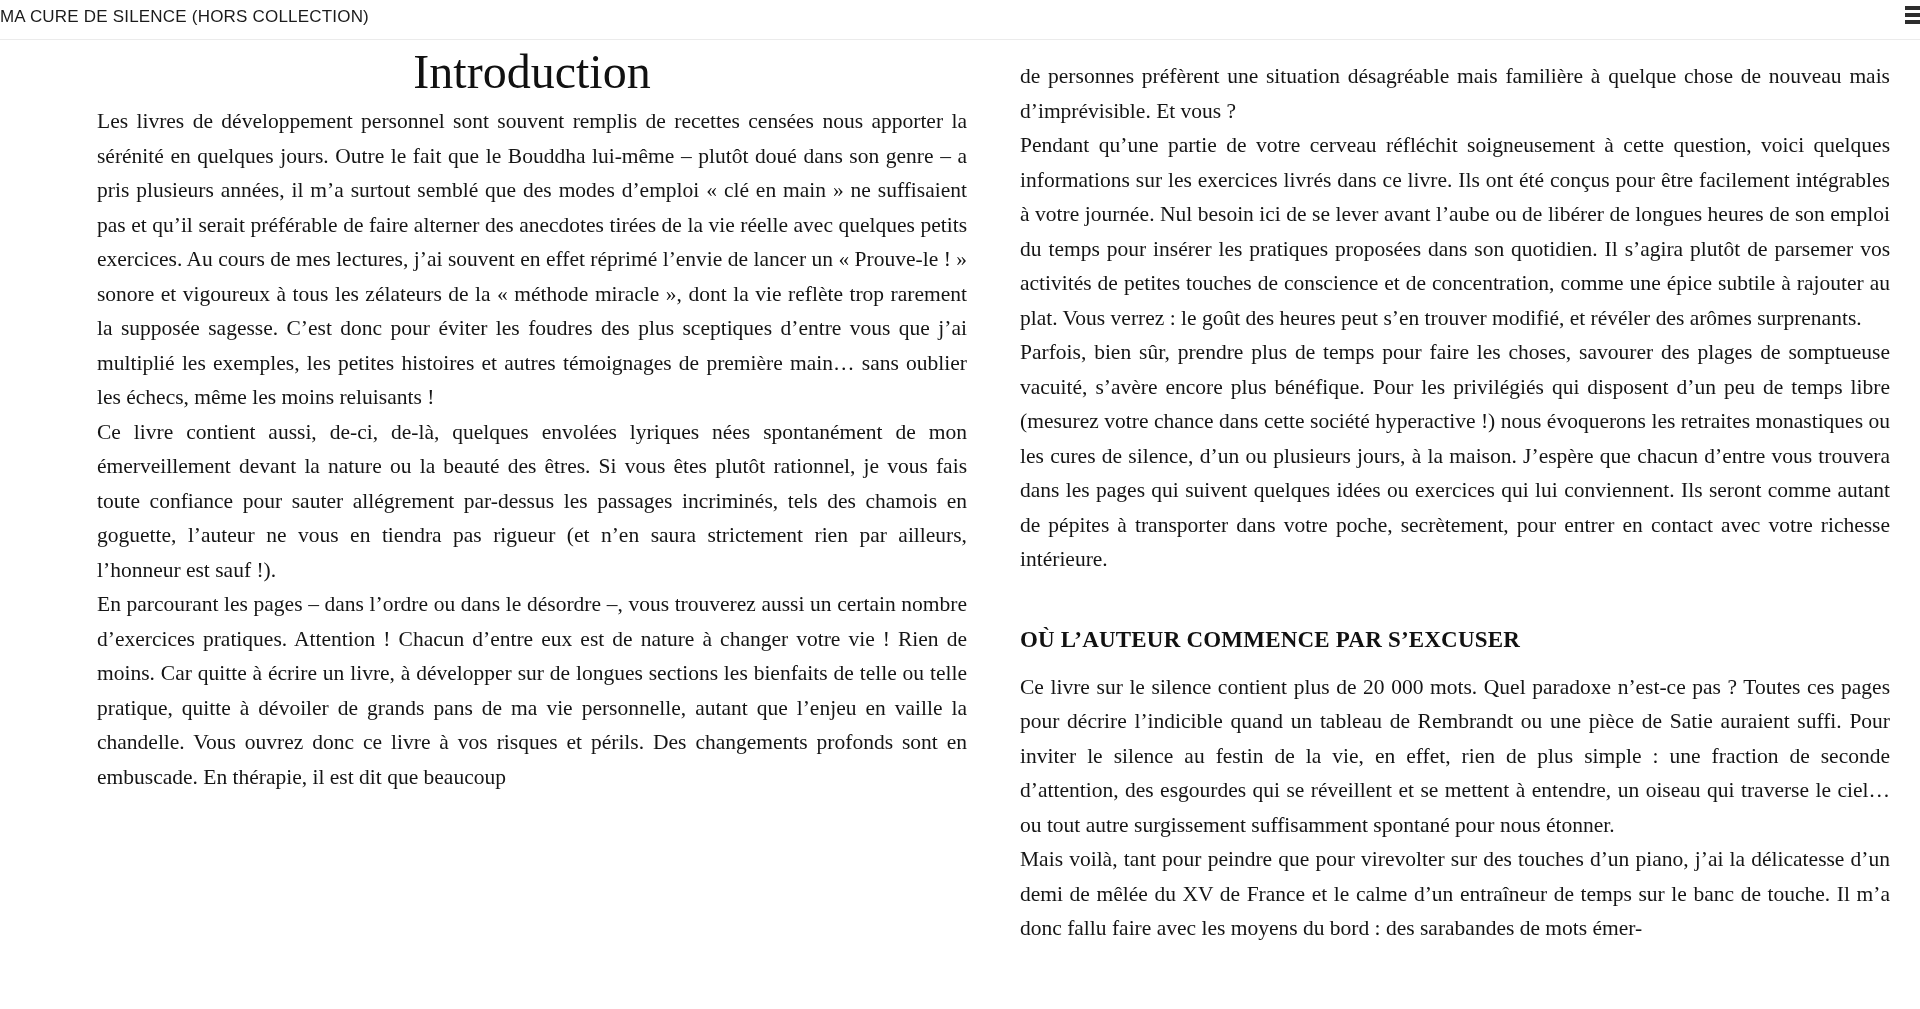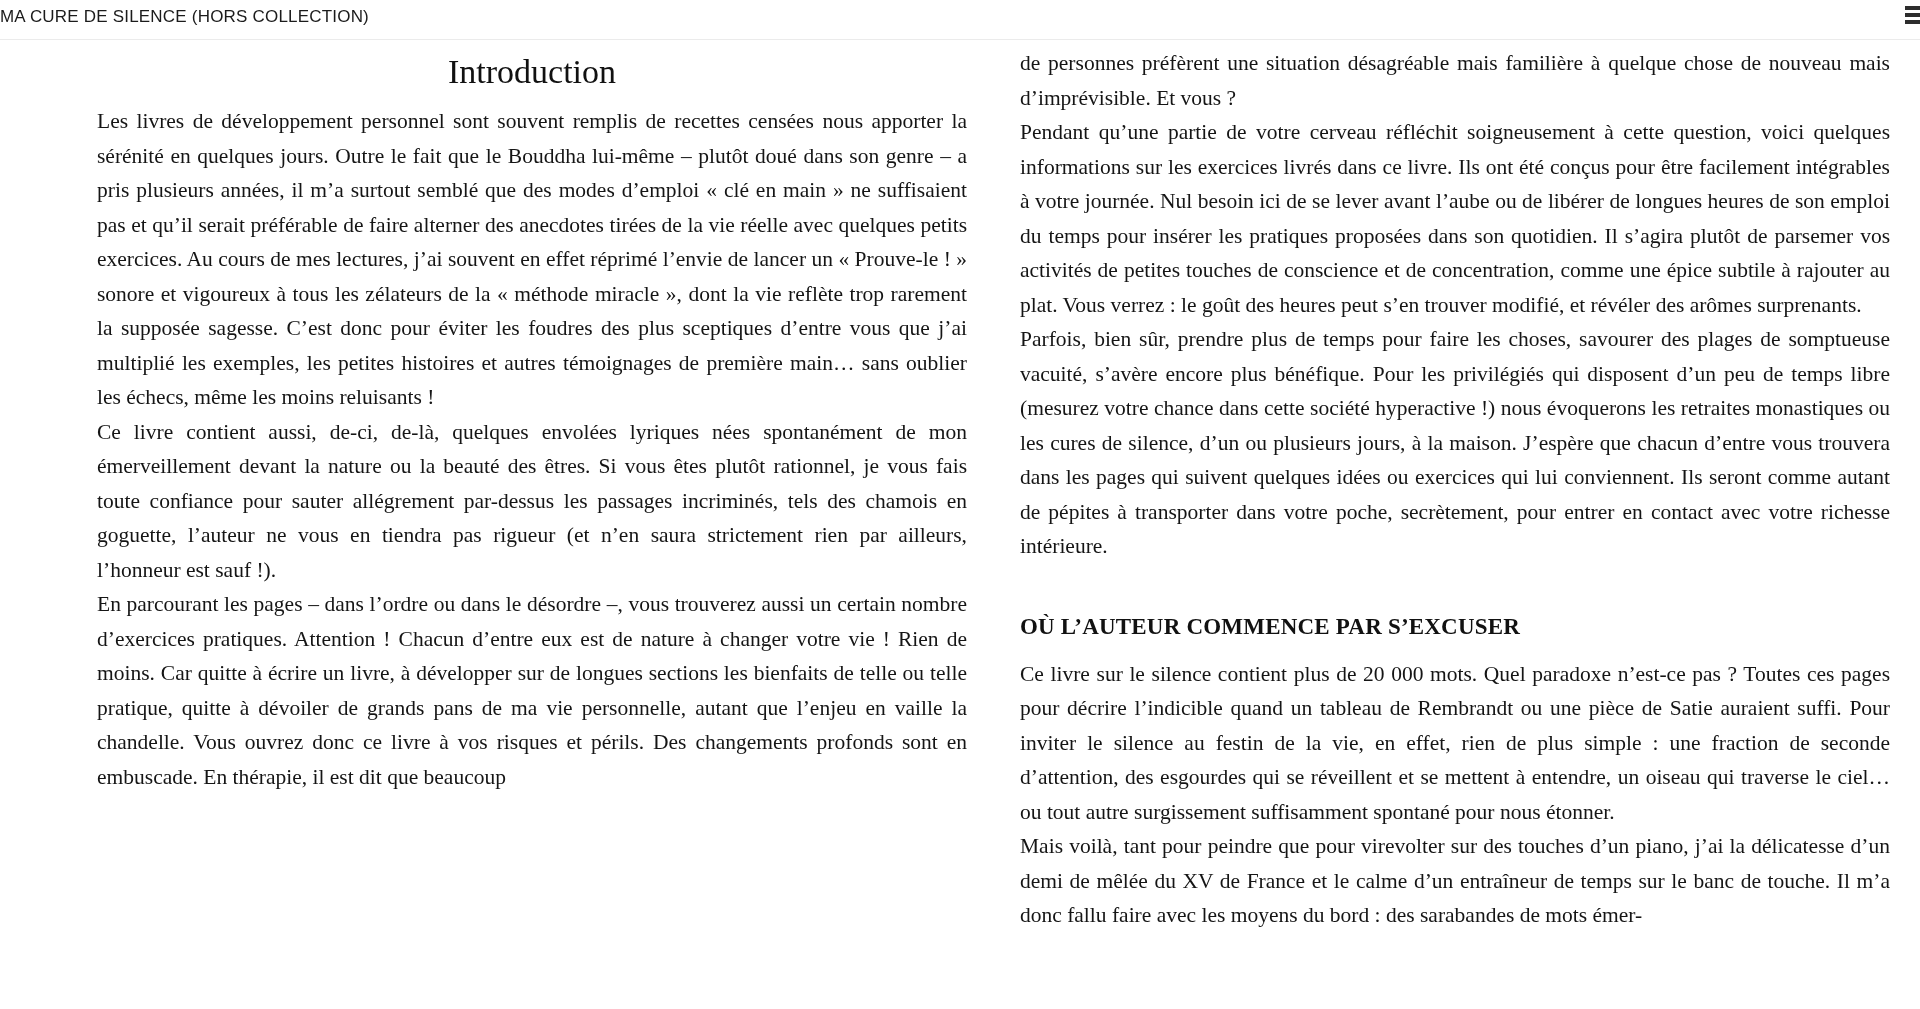--- a/index.html
+++ b/index.html
@@ -72,40 +72,40 @@
     font-size: 21.5px;
     line-height: 34.5px;
     color: #151515;
     text-align: justify;
   }
   .page p { margin: 0; }
 
   .chapter-title {
     margin: 8px 0 0 0;
     font-family: "Liberation Serif", "DejaVu Serif", serif;
-    font-size: 34px;
+    font-size: 48px;
     line-height: 48px;
     font-weight: 500;
     text-align: center;
     color: #111111;
   }
   .section-heading {
     font-family: "Liberation Serif", "DejaVu Serif", serif;
     font-size: 23px;
     line-height: 30px;
     font-weight: 700;
     letter-spacing: 0.2px;
     color: #111111;
     text-align: left;
     margin: 0;
   }
   .page-left .section-heading  { margin: 116px 0 14px 0; }
   .page-right .section-heading { margin: 48px 0 15px 0; }
 
-  .page-right .body-start { margin-top: 6px; }
+  .page-right .body-start { margin-top: 19px; }
   .page-left  .body-start { margin-top: 8px; }
 </style>
 </head>
 <body>
 
 <header class="reader-header">
   <div class="header-title">MA CURE DE SILENCE (HORS COLLECTION)</div>
   <button class="menu-icon" aria-label="menu">
     <span class="bar"></span>
     <span class="bar"></span>

